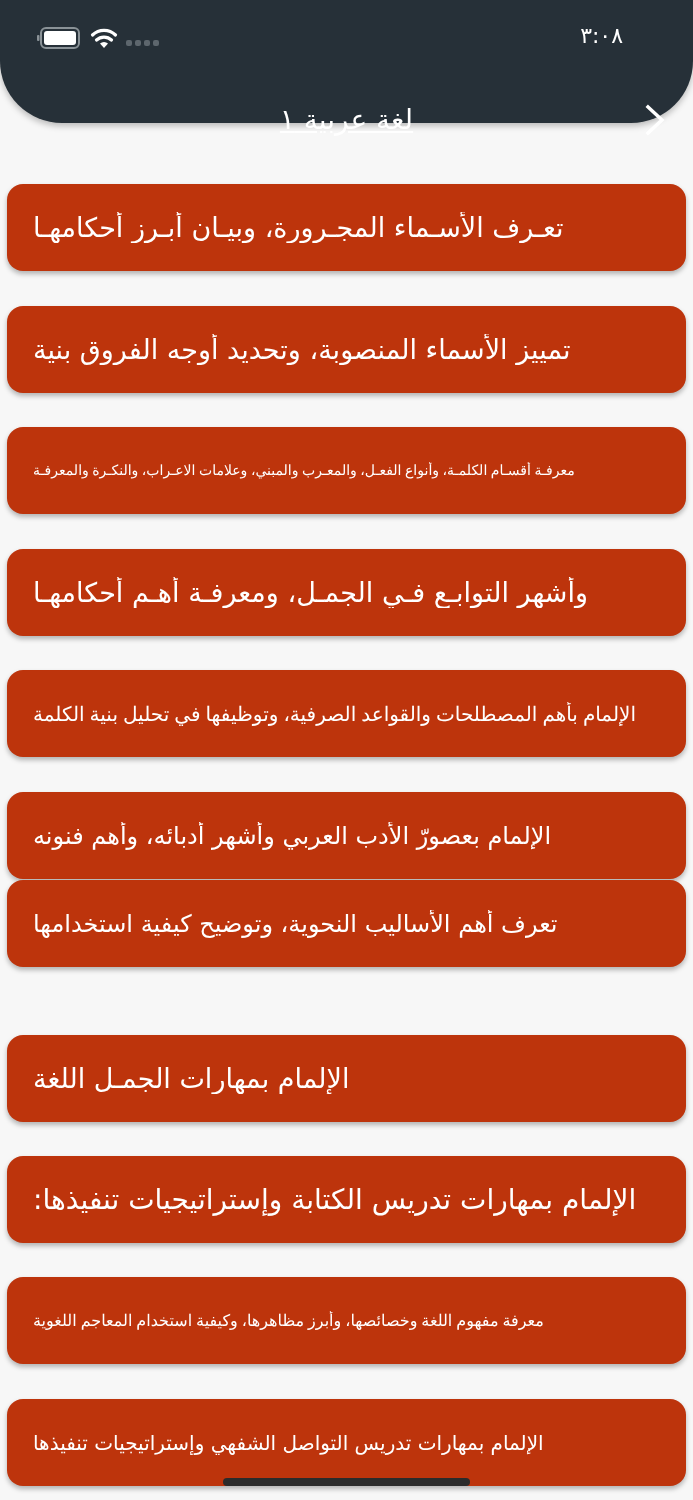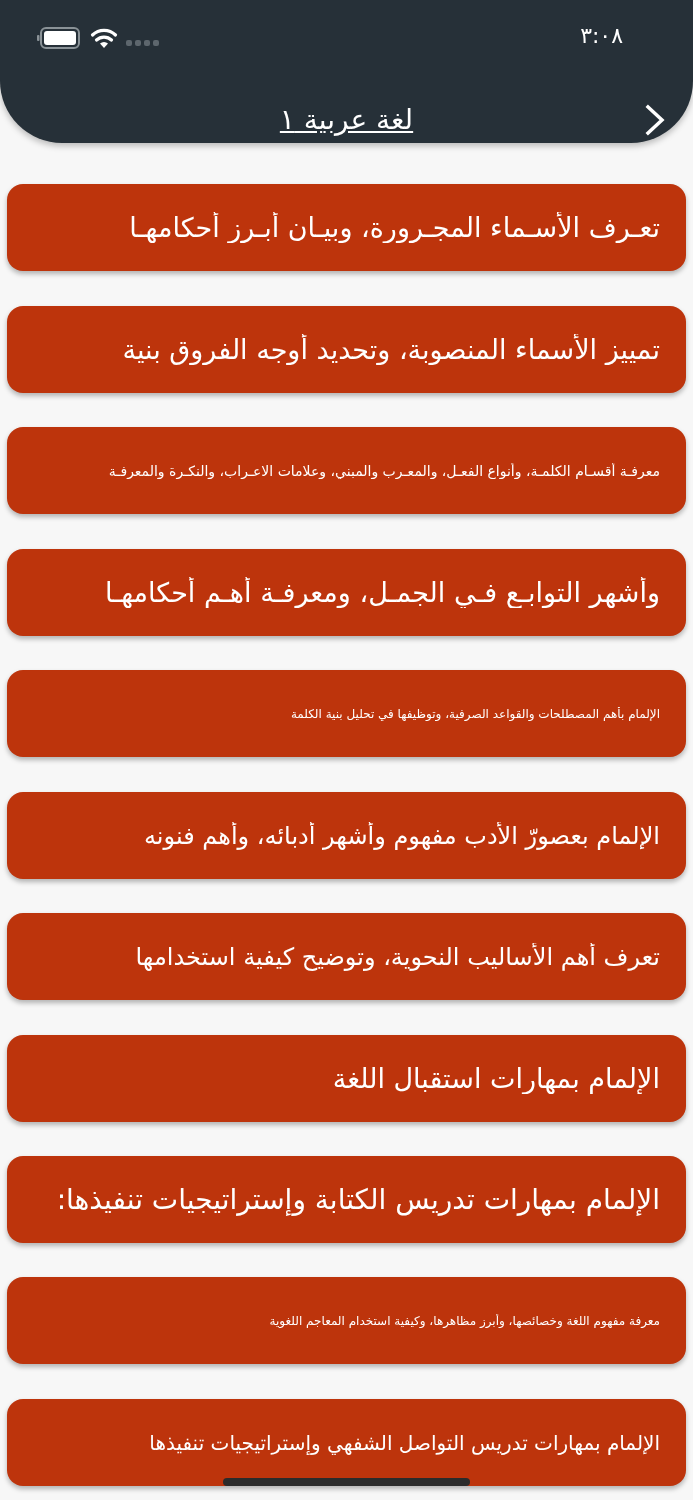--- a/index.html
+++ b/index.html
@@ -13,21 +13,21 @@
     .screen {
       position: relative;
       width: 693px;
       height: 1500px;
       background: #f7f7f7;
     }
     .header {
       position: absolute;
       left: 0; top: 0;
       width: 693px;
-      height: 143px;
+      height: 123px;
       background: #263038;
       border-bottom-left-radius: 62px;
       border-bottom-right-radius: 62px;
       box-shadow: 0 3px 6px rgba(0,0,0,0.25);
       z-index: 2;
     }
     .status-bar {
       position: absolute;
       left: 0; top: 0;
       width: 693px;
@@ -99,28 +99,28 @@
       box-shadow: 0 3px 5px rgba(0,0,0,0.28);
       display: flex;
       align-items: center;
       justify-content: center;
       padding: 0 26px;
       cursor: pointer;
     }
     .card-label {
       color: #ffffff;
       direction: rtl;
-      text-align: right;
+      text-align: left;
       white-space: nowrap;
       overflow: hidden;
       width: 100%;
     }
     .fs-l { font-size: 27px; }
     .fs-m { font-size: 28px; }
-    .fs-s { font-size: 14px; }
+    .fs-s { font-size: 14px; font-family: Liberation Serif, serif; }
     .home-indicator {
       position: absolute;
       left: 223px;
       top: 1478px;
       width: 247px;
       height: 8px;
       border-radius: 4px;
       background: #2b2b2b;
       z-index: 3;
     }
@@ -167,36 +167,36 @@
     <div class="card" style="top:122px">
       <div class="card-label fs-l">تمييز الأسماء المنصوبة، وتحديد أوجه الفروق بنية</div>
     </div>
     <div class="card" style="top:243px">
       <div class="card-label fs-s">معرفـة أقسـام الكلمـة، وأنواع الفعـل، والمعـرب والمبني، وعلامات الاعـراب، والنكـرة والمعرفـة</div>
     </div>
     <div class="card" style="top:365px">
       <div class="card-label fs-l">وأشهر التوابـع فـي الجمـل، ومعرفـة أهـم أحكامهـا</div>
     </div>
     <div class="card" style="top:486px">
-      <div class="card-label fs-s" style="font-size:12px">الإلمام بأهم المصطلحات والقواعد الصرفية، وتوظيفها في تحليل بنية الكلمة</div>
+      <div class="card-label fs-s" style="font-size:20px">الإلمام بأهم المصطلحات والقواعد الصرفية، وتوظيفها في تحليل بنية الكلمة</div>
     </div>
     <div class="card" style="top:608px">
-      <div class="card-label fs-m" style="font-size:24px">الإلمام بعصورّ الأدب مفهوم وأشهر أدبائه، وأهم فنونه</div>
-    </div>
-    <div class="card" style="top:729px">
+      <div class="card-label fs-m" style="font-size:24px">الإلمام بعصورّ الأدب العربي وأشهر أدبائه، وأهم فنونه</div>
+    </div>
+    <div class="card" style="top:696px">
       <div class="card-label fs-m" style="font-size:24px">تعرف أهم الأساليب النحوية، وتوضيح كيفية استخدامها</div>
     </div>
     <div class="card" style="top:851px">
-      <div class="card-label fs-l">الإلمام بمهارات استقبال اللغة</div>
+      <div class="card-label fs-l">الإلمام بمهارات الجمـل اللغة</div>
     </div>
     <div class="card" style="top:972px">
       <div class="card-label fs-m">الإلمام بمهارات تدريس الكتابة وإستراتيجيات تنفيذها:</div>
     </div>
     <div class="card" style="top:1093px">
-      <div class="card-label fs-s" style="font-size:12px">معرفة مفهوم اللغة وخصائصها، وأبرز مظاهرها، وكيفية استخدام المعاجم اللغوية</div>
+      <div class="card-label fs-s" style="font-size:16px">معرفة مفهوم اللغة وخصائصها، وأبرز مظاهرها، وكيفية استخدام المعاجم اللغوية</div>
     </div>
     <div class="card" style="top:1215px">
       <div class="card-label fs-m" style="font-size:20px">الإلمام بمهارات تدريس التواصل الشفهي وإستراتيجيات تنفيذها</div>
     </div>
   </div>
 
   <div class="home-indicator"></div>
 </div>
 
 </body></html>

